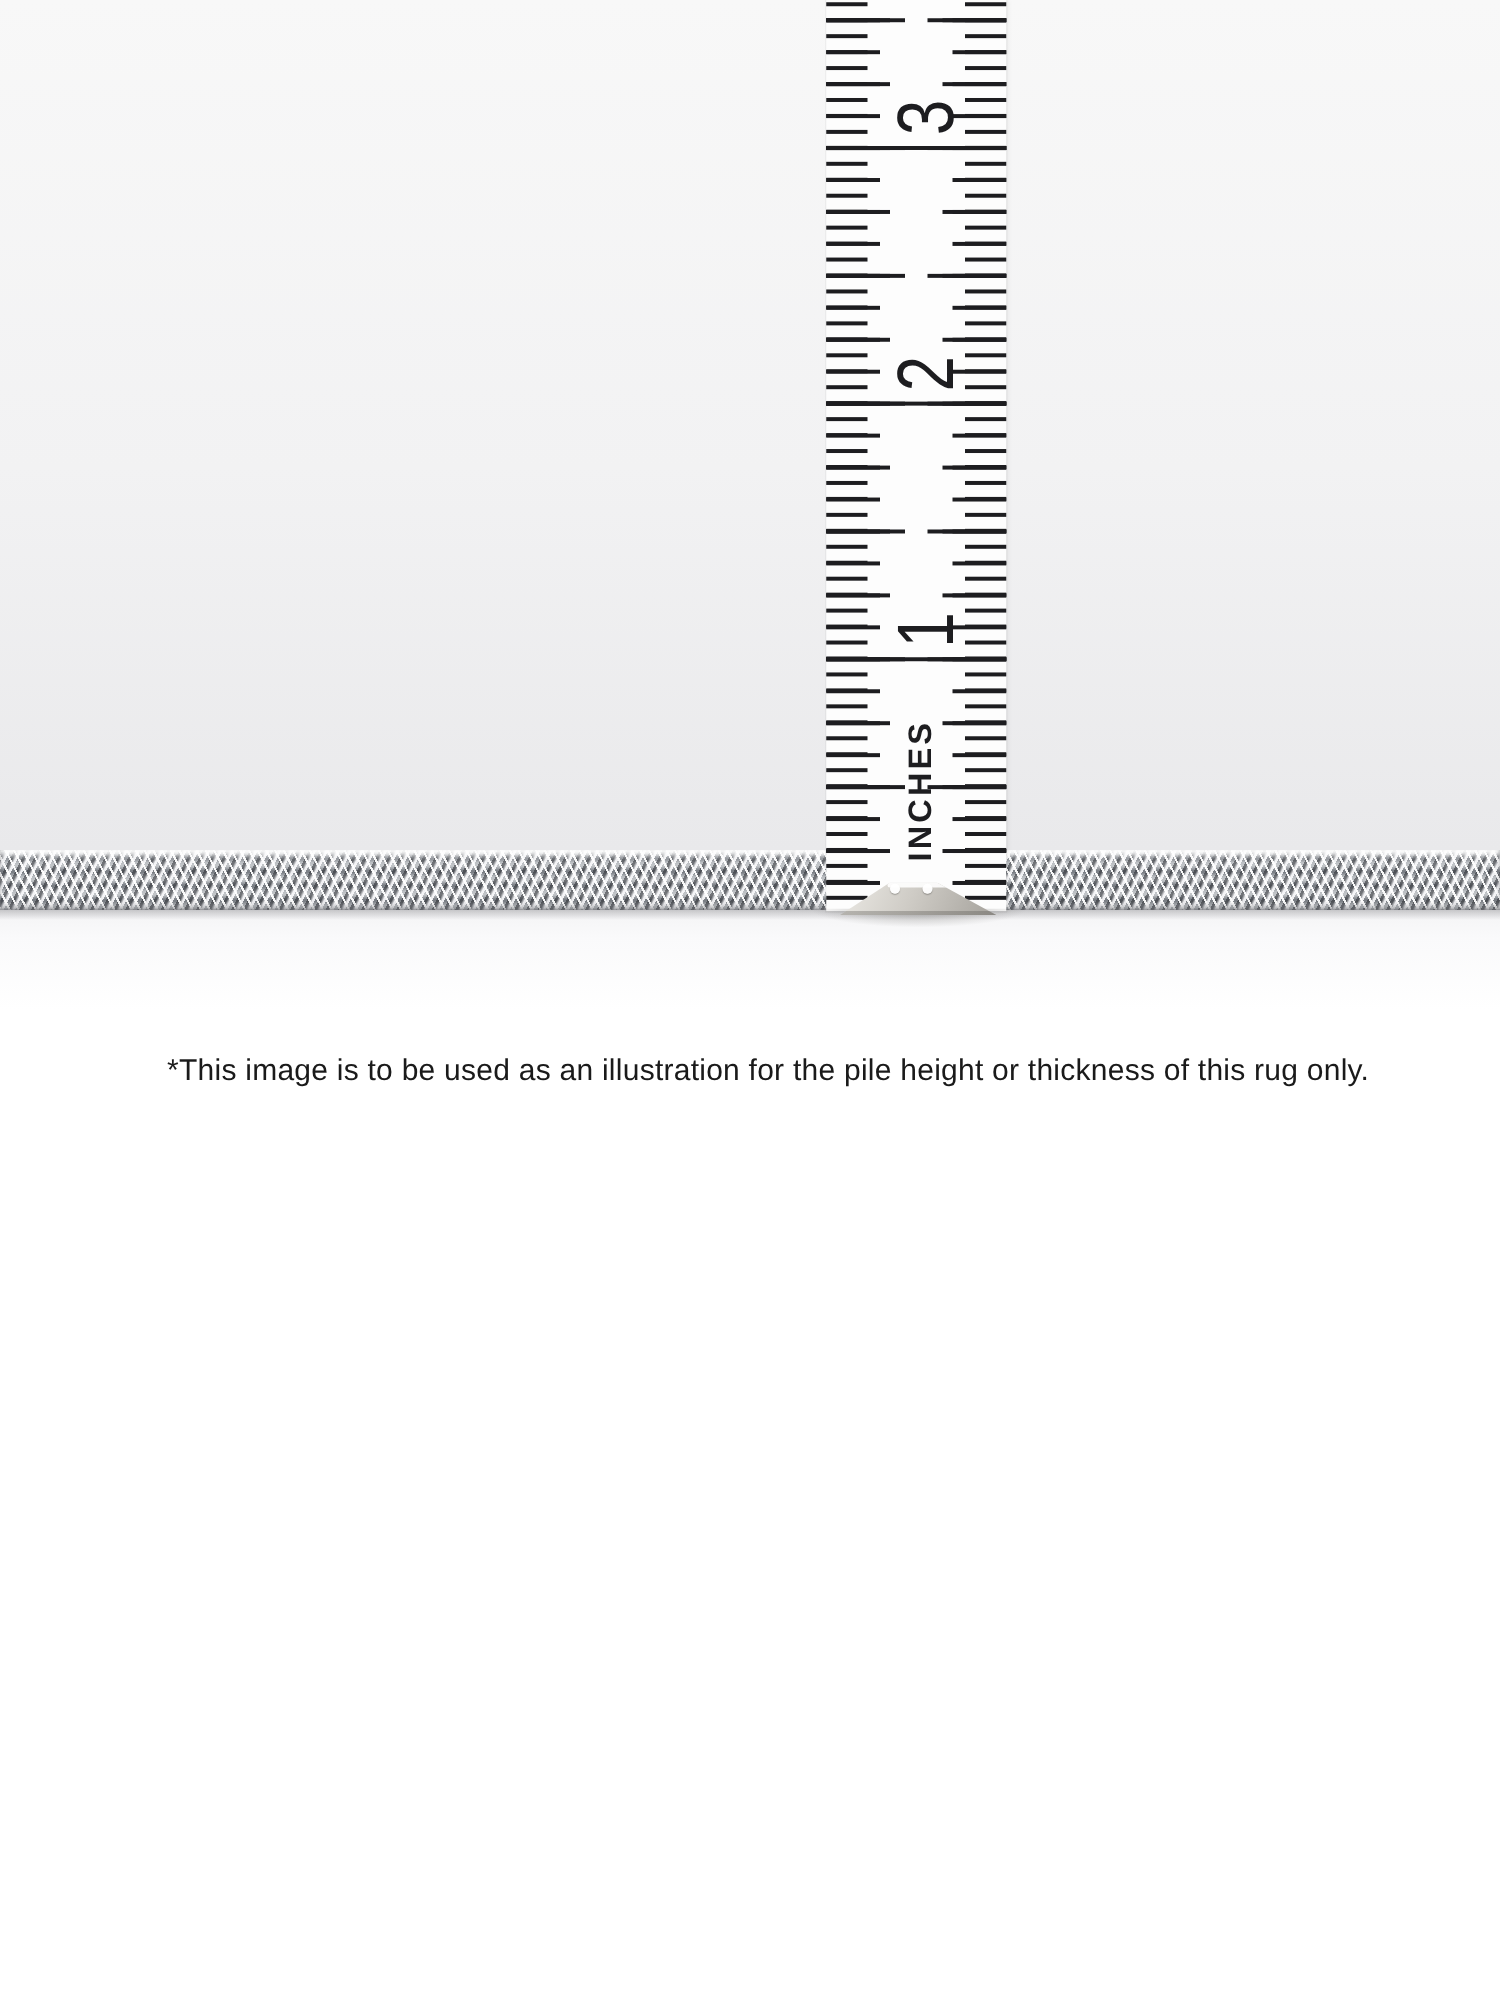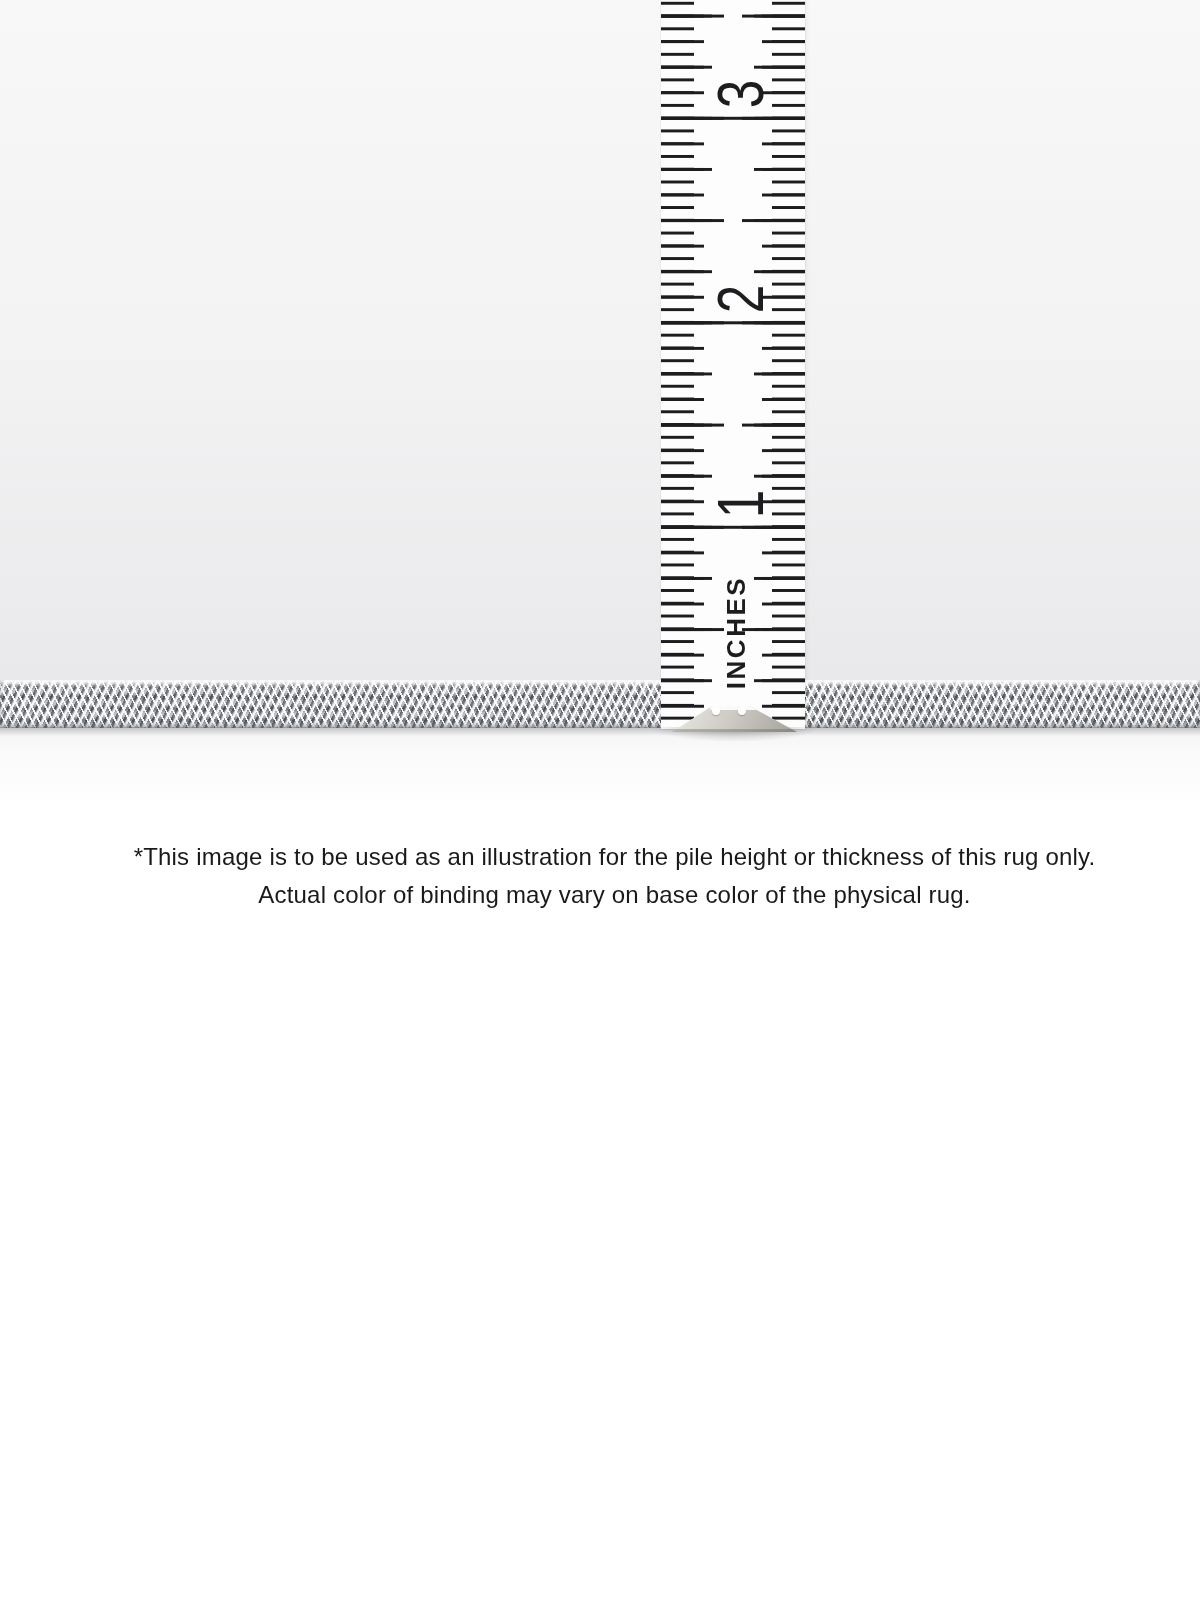--- a/index.html
+++ b/index.html
@@ -132,15 +132,14 @@
 
   <div class="tip-shadow"></div>
   <div class="tip">
     <i class="hl"></i>
     <i class="dot d1"></i>
     <i class="dot d2"></i>
   </div>
 
   <div class="disclaimer">
     <p>*This image is to be used as an illustration for the pile height or thickness of this rug only.</p>
-    <p>Actual color of binding may vary on base color of the physical rug.</p>
   </div>
 </div>
 
 </body></html>

